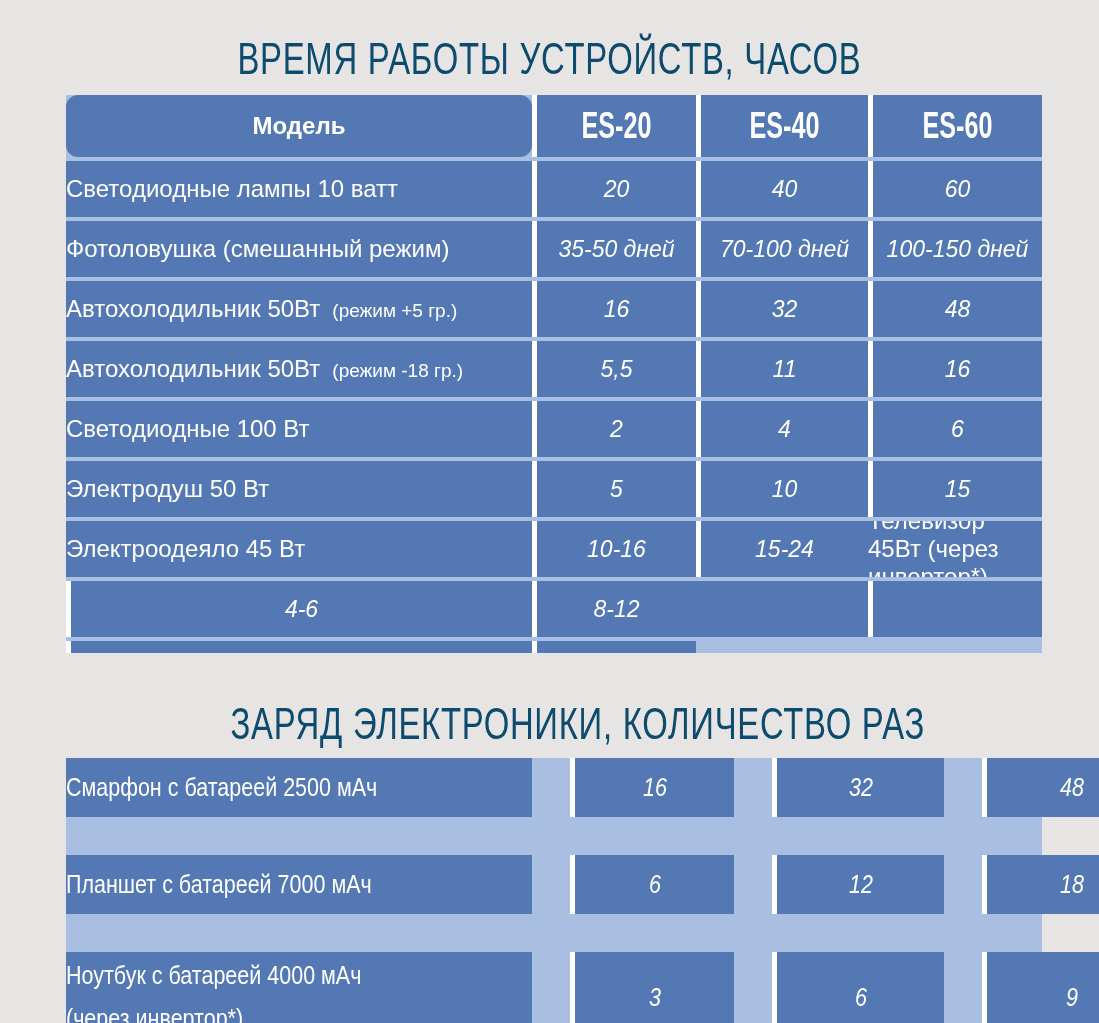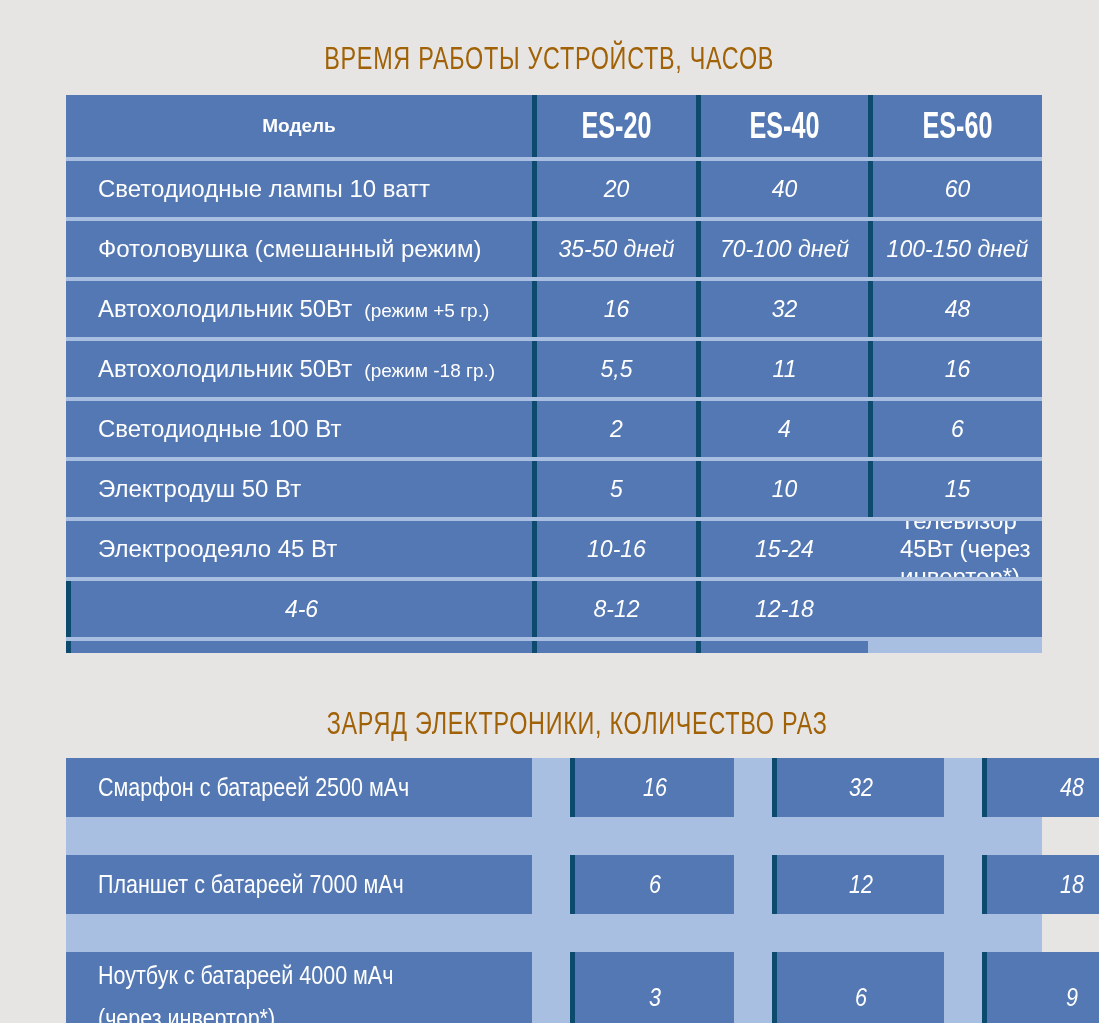--- a/index.html
+++ b/index.html
@@ -5,22 +5,22 @@
   html,body{margin:0;padding:0;}
   body{
     width:1099px;height:1023px;
     background:#e7e5e3;
     font-family:"Liberation Sans", sans-serif;
     overflow:hidden;
   }
   .page-title{
     width:1099px;
     text-align:center;
-    color:#a16207;
-    font-size:32px;
+    color:#0c4a6e;
+    font-size:45px;
     font-weight:400;
     line-height:45px;
     white-space:nowrap;
   }
   .page-title .squeeze{
     display:inline-block;
     transform:scaleX(0.73);
     transform-origin:center;
     letter-spacing:1px;
   }
@@ -40,29 +40,29 @@
 
   .cell{
     background:#5478b3;
     color:#ffffff;
     display:flex;
     align-items:center;
     justify-content:center;
     box-sizing:border-box;
     overflow:hidden;
   }
-  .vl{border-left:5px solid #0c4a6e;} 
-
-  .label-cell{justify-content:flex-start;padding-left:32px;}
+  .vl{border-left:5px solid #ffffff;} 
+
+  .label-cell{justify-content:flex-start;}
   .label-cell .lbl{font-size:24px;}
   .label-cell .note{font-size:19px;margin-left:12px;}
   .value-cell{font-size:23px;font-style:italic;}
 
   .header-cell{font-weight:bold;}
-  .model-header{font-size:19px;}
+  .model-header{font-size:24px;border-radius:12px;}
   .es-header .squeeze{
     display:inline-block;
     font-size:37px;
     font-weight:bold;
     transform:scaleX(0.68);
     transform-origin:center;
   }
 
   
   .narrow .label-cell .lbl{font-size:25px;}
@@ -191,23 +191,20 @@
 
   <div class="cell label-cell">
     <span class="inner"><span class="lbl">Телевизор 45Вт (через инвертор*)</span></span>
   </div>
   <div class="cell value-cell vl">
       <span>4-6</span>
     </div>
   <div class="cell value-cell vl">
       <span>8-12</span>
     </div>
-  <div class="cell value-cell vl">
-      <span>12-18</span>
-    </div>
 
   <div class="cell"></div>
   <div class="cell vl"></div>
   <div class="cell vl"></div>
   <div class="cell vl"></div>
 </div>
 
 <div class="page-title" id="title-2">
   <span class="squeeze">ЗАРЯД ЭЛЕКТРОНИКИ, КОЛИЧЕСТВО РАЗ</span>
 </div>

